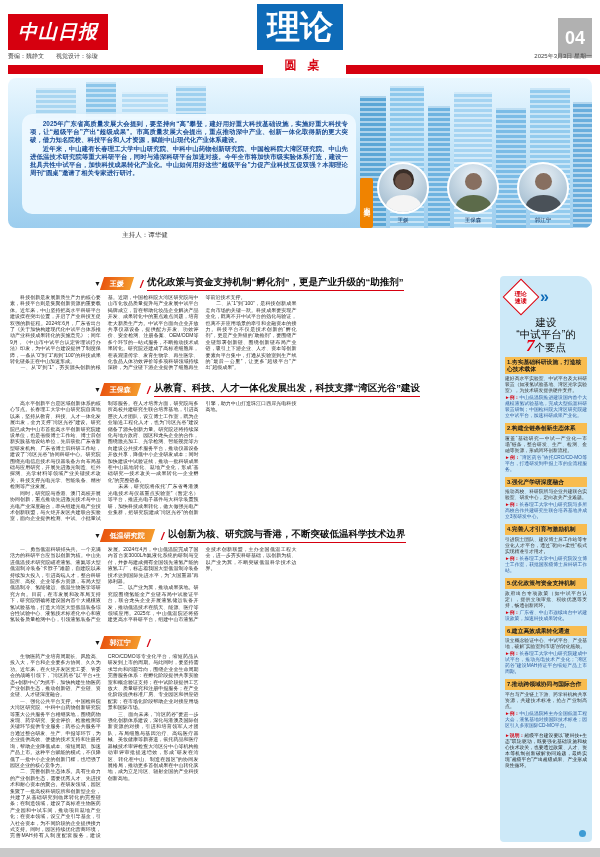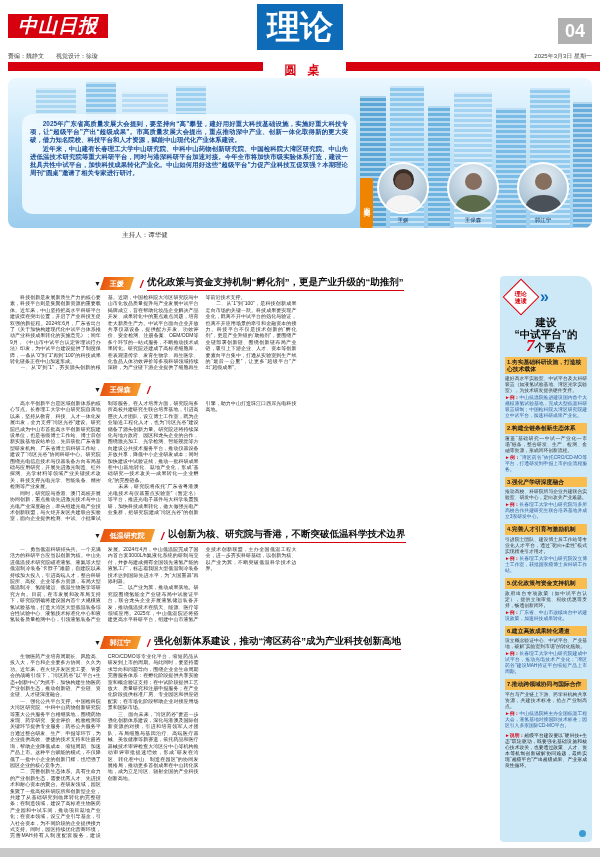--- a/index.html
+++ b/index.html
@@ -1,33 +1,33 @@
 <!DOCTYPE html>
 <html><head>
 <meta charset="utf-8">
 <style>
   html,body{margin:0;padding:0;background:#9a9a9a;}
   .page{position:relative;width:600px;height:857px;background:#ffffff;overflow:hidden;
         font-family:"Liberation Sans",sans-serif;color:#222;}
   
   .masthead{position:absolute;top:0;left:0;width:600px;height:60px;}
-  .logo{position:absolute;left:8px;top:14px;width:100px;height:24px;background:#d6000f;color:#fff;
+  .logo{position:absolute;left:8px;top:14px;width:100px;height:36px;background:#d6000f;color:#fff;
         display:flex;align-items:center;justify-content:center;font-family:"Liberation Serif",serif;
         font-size:19px;font-weight:bold;font-style:italic;letter-spacing:1px;}
   .edition{position:absolute;left:0;right:0;top:4px;display:flex;justify-content:center;gap:3px;}
   .ed{width:86px;height:46px;display:flex;align-items:center;justify-content:center;color:#fff;
       font-size:33px;font-weight:900;font-family:"Liberation Sans",sans-serif;}
   .ed-blue{background:#0e6bb8;}
   .ed-gray{background:#b5b5b5;}
-  .pageno{position:absolute;right:8px;top:18px;width:34px;height:26px;background:#b1b1b1;color:#fff;
+  .pageno{position:absolute;right:8px;top:18px;width:34px;height:40px;background:#b1b1b1;color:#fff;
           display:flex;align-items:center;justify-content:center;font-size:18px;font-weight:bold;}
   .staff{position:absolute;left:8px;top:52px;font-size:6px;color:#444;}
   .date{position:absolute;right:8px;top:52px;font-size:6px;color:#444;}
   
-  .rule-row{position:absolute;top:62px;left:8px;right:0;height:12px;display:flex;align-items:flex-start;gap:22px;}
+  .rule-row{position:absolute;top:62px;left:8px;right:0;height:12px;display:flex;align-items:flex-end;gap:22px;}
   .rule-bar{flex:1;height:9px;background:#d6000f;}
   .roundtable{color:#d6000f;font-size:12px;font-weight:bold;font-family:"Liberation Serif",serif;
               letter-spacing:4px;white-space:nowrap;}
   
   .banner{position:absolute;top:78px;left:8px;width:584px;height:150px;border-radius:8px;overflow:hidden;
           background:linear-gradient(to bottom,#eaf7ff 0%,#c5e5f8 45%,#9ccdee 100%);}
   .bld{position:absolute;background-image:repeating-linear-gradient(to bottom,rgba(255,255,255,.5) 0 2px,rgba(0,0,0,0) 2px 5px);}
   .b1{left:352px;top:18px;width:26px;height:132px;background-color:#5aa6d6;}
   .b2{left:382px;top:8px;width:34px;height:142px;background-color:#8ec8ec;}
   .b3{left:420px;top:28px;width:22px;height:122px;background-color:#6db3e0;}
@@ -80,21 +80,21 @@
   .body-3{height:83px;}
   .body-4{height:186px;}
   
   aside.sidebar{width:92px;background:#cde9f8;border-radius:4px 14px 4px 4px;padding:4px 5px 8px 5px;
                 box-sizing:border-box;position:relative;height:566px;overflow:hidden;}
   .badge-row{display:flex;align-items:center;gap:2px;height:34px;}
   .badge-diamond{width:24px;height:24px;border:1.5px solid #d6000f;background:#fff;transform:rotate(45deg);
                  display:flex;align-items:center;justify-content:center;margin-left:3px;flex:0 0 auto;}
   .badge-text{transform:rotate(-45deg);color:#d6000f;font-size:6px;font-weight:bold;line-height:6.5px;text-align:center;}
   .chev{color:#0e6bb8;font-size:16px;font-weight:bold;line-height:1;margin-left:4px;}
-  .sb-title{text-align:center;font-weight:700;color:#0d0d0d;font-size:10.5px;line-height:12px;margin:2px 0 4px 0;}
+  .sb-title{text-align:center;font-weight:400;color:#0d0d0d;font-size:10.5px;line-height:12px;margin:2px 0 4px 0;}
   .big7{color:#e60012;font-size:17px;font-family:"Liberation Serif",serif;font-style:italic;}
   .sb-item{margin-bottom:4px;}
   .sb-h{background:#f8bc4f;font-size:5.8px;font-weight:bold;color:#1a1a1a;padding:2px 2px;line-height:6.6px;}
   .sb-b{margin:2px 0 0 0;font-size:4.8px;line-height:6px;color:#333;text-align:justify;}
   .sb-ex{margin:1px 0 0 0;font-size:4.8px;line-height:6px;text-align:justify;}
   .exl{color:#d6000f;font-weight:bold;}
   .ext{color:#2a5a9c;}
   .sb-note{margin-top:3px;font-size:4.8px;line-height:6px;text-align:justify;}
   .dot{position:absolute;right:6px;bottom:5px;width:7px;height:7px;border-radius:50%;background:#3d9bd4;}
   
@@ -173,20 +173,21 @@
         <div class="sec-body body-1">　　科技创新是发展新质生产力的核心要素，科技平台则是集聚创新资源的重要载体。近年来，中山坚持把高水平科研平台建设摆在突出位置，开启了产业科技互促双强的新征程。2024年6月，广东省出台了《关于加快构建现代化中试平台体系推动产业科技成果转化的实施意见》；同年9月，《中山市中试平台认定管理试行办法》印发，为中试平台建设提供了制度保障，一条从“0”到“1”再到“100”的科技成果转化链条正在中山加速形成。
 　　一、从“0”到“1”，夯实源头创新的根基。近期，中国检科院大湾区研究院与中山市化妆品质量提升与产业发展中试平台揭牌成立，旨在帮助化妆品企业解决产品开发、成果转化中的重点难点问题，培育壮大新质生产力。中试平台面向企业开放共享仪器设备，提供配方开发、功效评价、安全检测、注册备案、OEM/ODM等多个环节的一站式服务，不断推动技术成果转化。研究院还建成了高标准细胞库，在表观遗传学、发育生物学、再生医学、化妆品人体功效评价等多项科研领域持续深耕，为产业链下游企业提供了细胞再生等前沿技术支撑。
 　　二、从“1”到“100”，是科技创新成果走向市场的关键一跃。科技成果要实现产业化，既离不开中试平台的熟化与验证，也离不开应用场景的牵引和金融资本的接力。科技平台不仅是技术创新的“孵化剂”，更是产业升级的“助推剂”，要围绕产业链部署创新链、围绕创新链布局产业链，吸引上下游企业、人才、资本等创新要素向平台集中，打通从实验室到生产线的“最后一公里”，让更多“超级平台”产出“超级成果”。</div>
       </section>
 
       <section class="article">
         <div class="sec-head">
           <span class="tri">▼</span>
           <span class="tag"><span>王保森</span></span>
           <span class="slash">/</span>
+          <span class="sec-title">从教育、科技、人才一体化发展出发，科技支撑“湾区光谷”建设</span>
         </div>
         <div class="sec-body body-2">　　高水平创新平台是区域创新体系的核心节点。长春理工大学中山研究院自落地以来，坚持从教育、科技、人才一体化发展出发，全力支撑“湾区光谷”建设。研究院已成为中山市首批高水平创新研究院建设单位，也是省级博士工作站、博士后创新实践基地设站单位，先后获批广东省新型研发机构、广东省博士后科研工作站，建设了“湾区光谷”协同科研中心。研究院围绕光电信息技术与仪器装备方向布局基础与应用研究，开展先进激光制造、红外探测、光学材料等领域产业关键技术攻关，科技支撑光电光学、智能装备、精密检测等产业发展。
 　　同时，研究院与香港、澳门高校开展协同创新，重点推动先进激光技术与中山光电产业深度融合，牵头组建光电产业技术创新联盟，与火炬开发区共建联合实验室，面向企业提供检测、中试、小批量试制等服务。在人才培养方面，研究院与多所高校共建研究生联合培养基地，引进高层次人才团队，设立博士工作室，既为企业输送工程化人才，也为“湾区光谷”建设储备了源头创新力量。研究院还将持续深化与地方政府、园区和龙头企业的合作，围绕激光加工、光学检测、智能视觉等方向建设公共技术服务平台，推动仪器设备开放共享，降低中小企业研发成本；同时加快建设中试验证线，推动一批科研成果在中山就地转化、就地产业化，形成“基础研究—技术攻关—成果转化—企业孵化”的完整链条。
 　　未来，研究院将依托“广东省粤港澳光电技术与仪器重点实验室”（暂定名）等平台，推进光电子器件与大科学装置预研，加快科技成果转化，做大做强光电产业集群，把研究院建成“湾区光谷”的创新引擎，助力中山打造珠江口西岸光电科技高地。</div>
       </section>
 
       <section class="article">
         <div class="sec-head">
           <span class="tri">▼</span>
           <span class="tag"><span>低温研究院</span></span>
@@ -195,21 +196,20 @@
         </div>
         <div class="sec-body body-3">　　一、勇当低温科研排头兵。一个充满活力的科研平台应当以创新为核。中山先进低温技术研究院瞄准液氢、液氦等大型低温制冷装备“卡脖子”难题，自建院以来持续加大投入，引进高端人才，整合科研院所、高校、企业等多方资源，布局大型低温制冷、氢能储运、低温生物医学等研究方向。目前，在市发展和改革局支持下，研究院明确将建设国内首个大规模液氢试验基地，打造大湾区大型低温装备综合性试验中心、液氢技术标准化中心和液氢装备质量检测中心，引领液氢装备产业发展。2024年4月，中山低温院完成了国内首台套3000L/h氦液化系统的研制与交付，并参与建成拥有全国领先液氢产能的液氢工厂，标志着我国大型低温制冷装备技术达到国际先进水平，为“大国重器”再添利器。
 　　二、以产业为翼，推动成果落地。研究院围绕氢能全产业链布局中试验证平台，联合龙头企业开展液氢储运装备开发，推动低温技术在航天、能源、医疗等领域应用。2025年，中山低温院还将搭建更高水平科研平台，组建中山市液氢产业技术创新联盟，主办全国低温工程大会，进一步夯实科研基础，以创新为核、以产业为翼，不断突破低温科学技术边界。</div>
       </section>
 
       <section class="article">
         <div class="sec-head">
           <span class="tri">▼</span>
           <span class="tag"><span>郭江宁</span></span>
           <span class="slash">/</span>
-          <span class="sec-title">强化创新体系建设，推动“湾区药谷”成为产业科技创新高地</span>
         </div>
         <div class="sec-body body-4">　　生物医药产业培育周期长、风险高、投入大，平台和企业要多方协同、久久为功。近年来，在火炬开发区党工委、管委会的战略引领下，“湾区药谷”以“平台+生态+创新中心”为抓手，加快构建生物医药产业创新生态，推动创新链、产业链、资金链、人才链深度融合。
 　　一、强化公共平台支撑。中国检科院大湾区研究院、中科中山药物创新研究院等重大公共服务平台相继落地，围绕药物发现、药学研究、安全评价、检验检测等关键环节提供专业服务；药谷公共服务平台通过整合研发、生产、申报等环节，为企业提供高效、便捷的技术支持和注册咨询，帮助企业降低成本、缩短周期、加速产品上市。这种平台赋能的模式，不仅降低了一批中小企业的创新门槛，也增强了园区企业的核心竞争力。
 　　二、完善创新生态体系。具有生命力的产业创新生态，需要优秀人才、先进技术和耐心资本的聚合。在研发领域，园区集聚了一批高校科研院所和创新型企业，共建了从基础研究到临床转化的完整链条；在制造领域，建设了高标准生物医药产业园和中试车间，推动项目就地产业化；在资本领域，设立产业引导基金，引入社会资本，为不同阶段的企业提供接力式支持。同时，园区持续优化营商环境，完善MAH持有人制度配套服务，建设CRO/CDMO等专业化平台，缩短药品从研发到上市的周期。与此同时，要坚持需求导向和问题导向，围绕企业全生命周期完善服务体系：在孵化阶段提供共享实验室和概念验证支持；在中试阶段提供工艺放大、质量研究和注册申报服务；在产业化阶段提供标准厂房、专业园区和供应链配套；在市场化阶段帮助企业对接应用场景和国际市场。
 　　三、面向未来，“湾区药谷”要进一步强化创新体系建设，深化与港澳及国际创新资源的对接，引进和培育领军人才团队，布局细胞与基因治疗、高端医疗器械、美妆健康等新赛道，依托药品和医疗器械技术审评检查大湾区分中心等机构推动审评审批提速增效，形成“研发在湾区、转化在中山、制造在园区”的协同发展格局，推动更多首创成果在中山转化落地，成为立足湾区、辐射全国的产业科技创新高地。</div>
       </section>
 
     </main>
 
     <aside class="sidebar">

